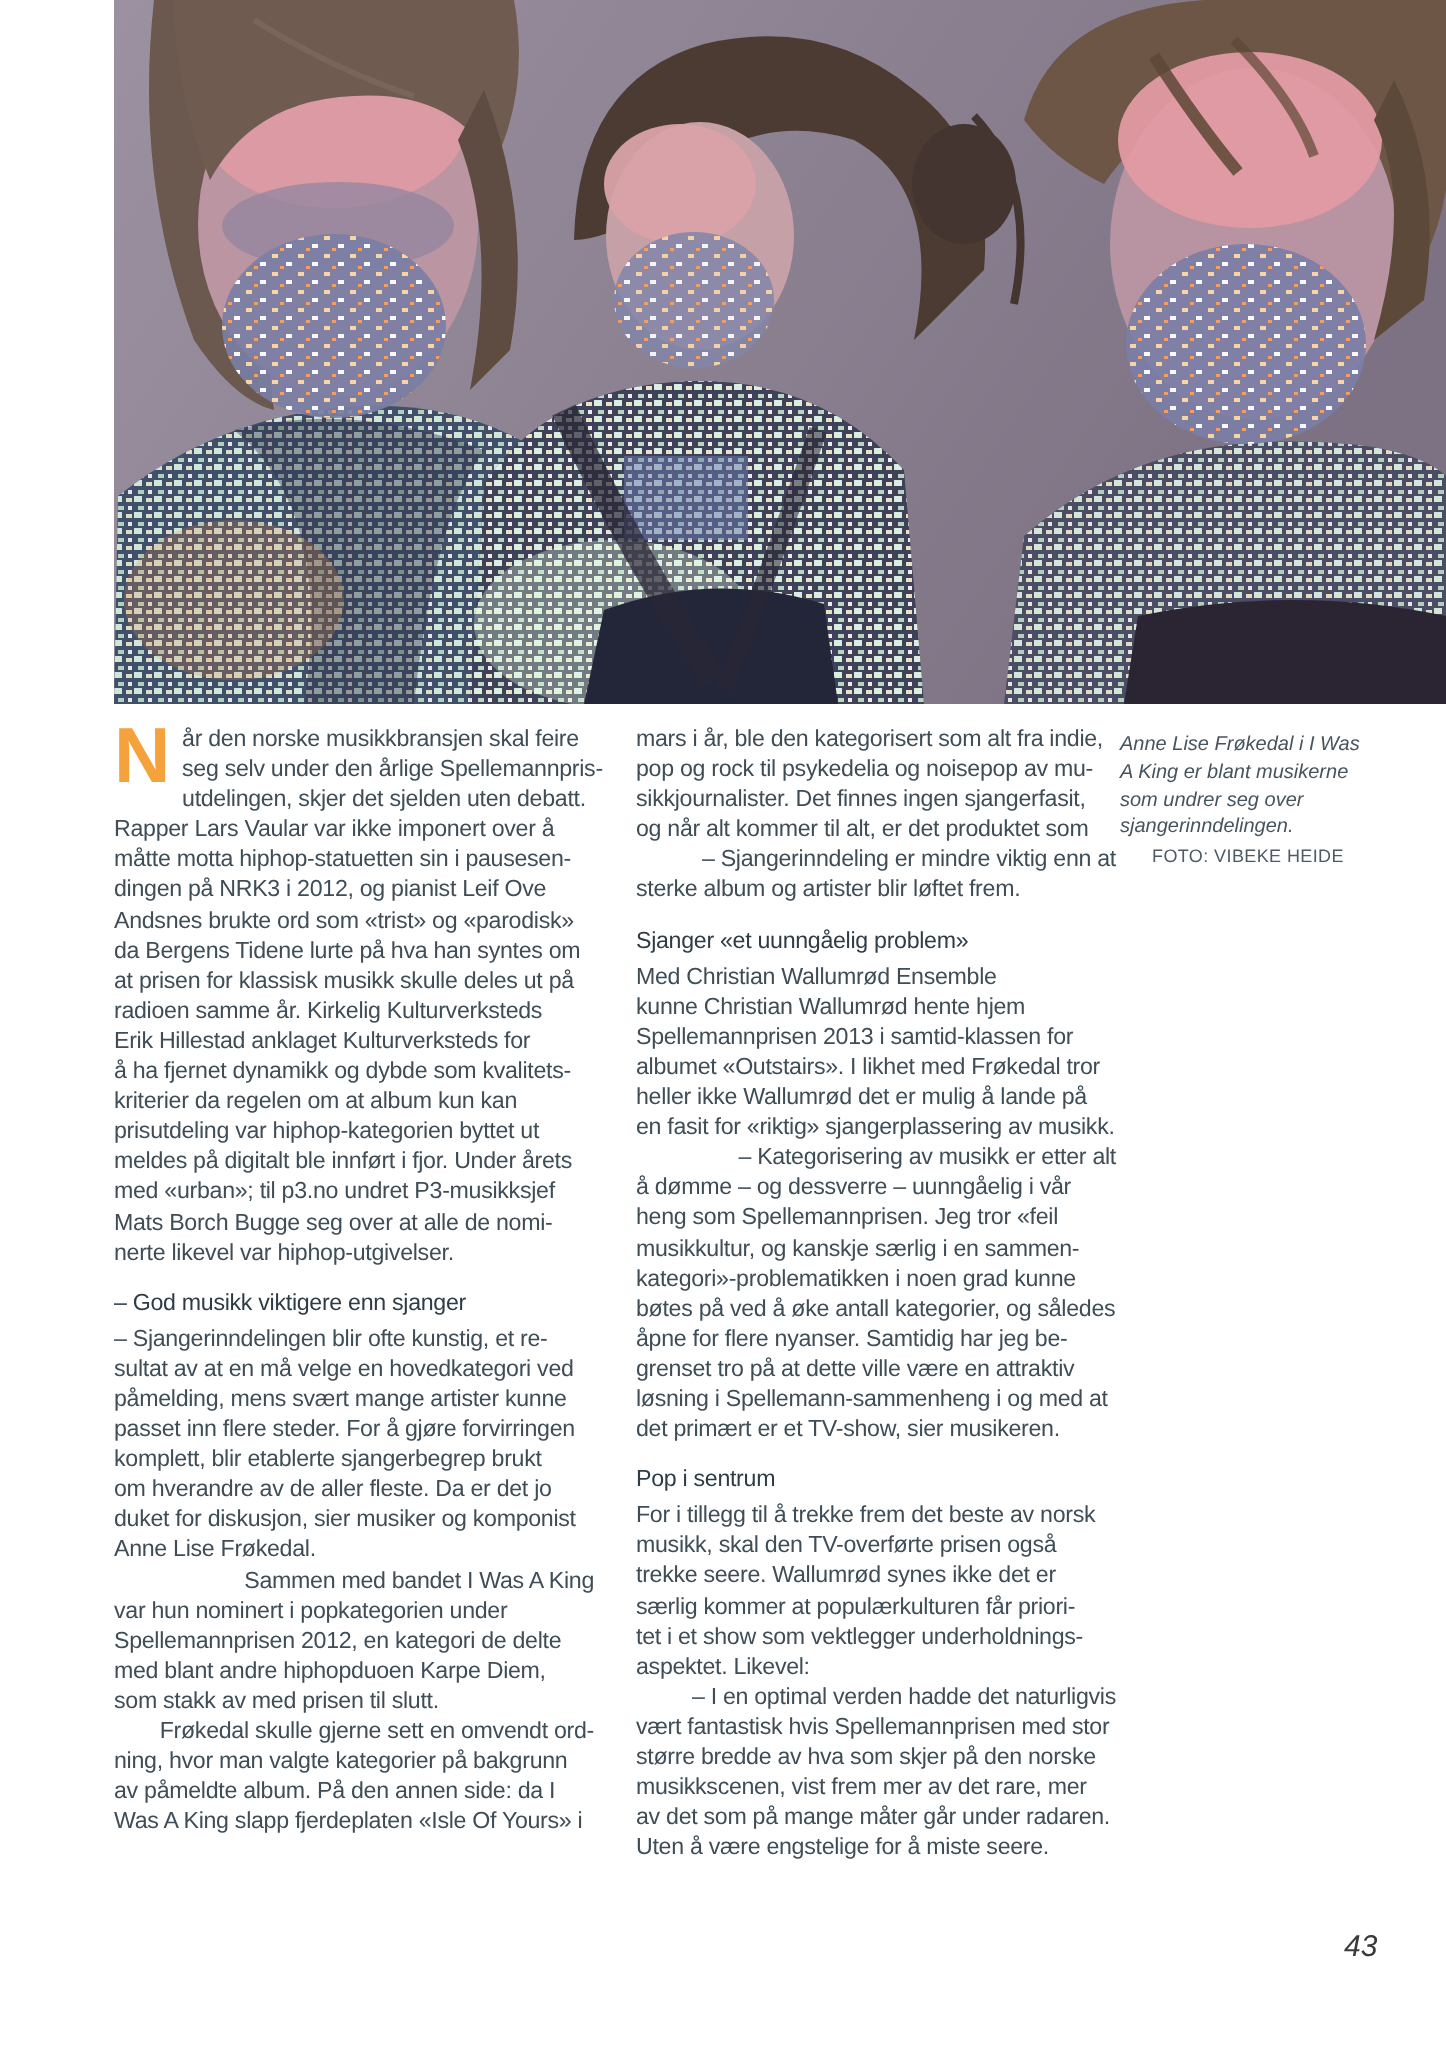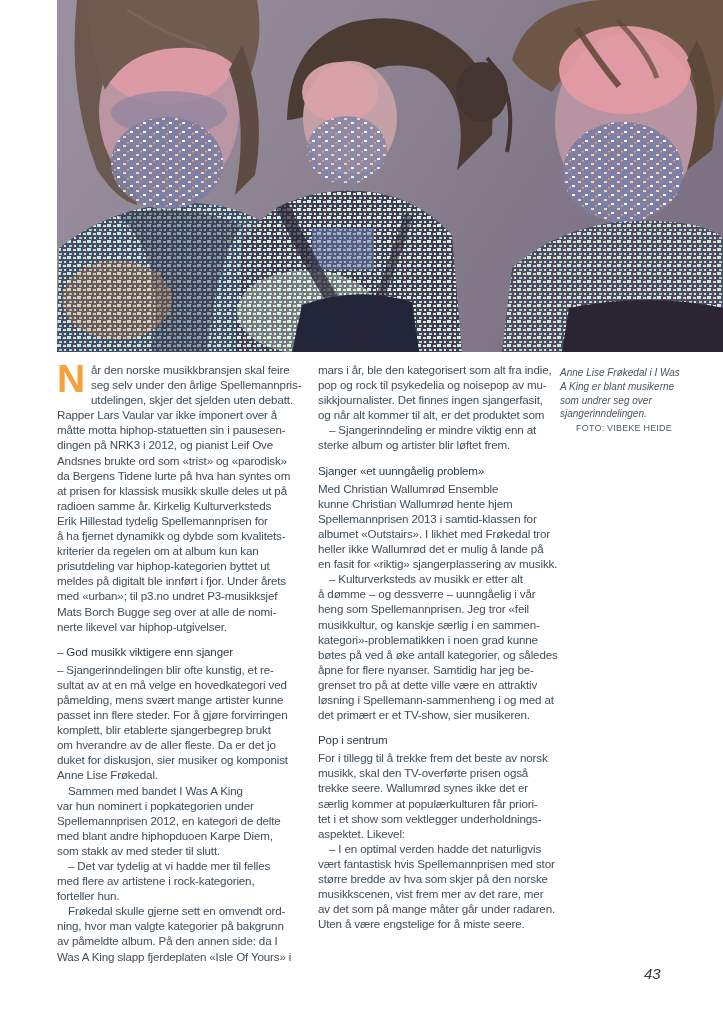--- a/index.html
+++ b/index.html
@@ -4,28 +4,28 @@
 <style>
   html,body{margin:0;padding:0;background:#ffffff;}
   .page{position:relative;width:723px;height:1023px;background:#ffffff;overflow:hidden;
         font-family:"Liberation Sans",sans-serif;}
   .photo{position:absolute;left:57px;top:0;width:666px;height:352px;overflow:hidden;}
   .photo svg{display:block;width:100%;height:100%;}
   .col{position:absolute;top:362px;width:240px;color:#3f4d57;font-size:11.6px;letter-spacing:-0.15px;}
   .col1{left:57px;}
   .col2{left:318px;}
   .line{height:15.1px;line-height:15.1px;white-space:nowrap;}
-  .line.indent{padding-left:11px;}
+  .line.indent{padding-left:11px;text-align:right;}
   .para{overflow:visible;}
   .heading{font-weight:normal;color:#2e3c46;height:15.1px;line-height:15.1px;margin:10px 0 3px;white-space:nowrap;}
   .dropcap{float:left;font-size:39px;line-height:29px;font-weight:bold;margin:2px 6px 0 0;}
   .caption{position:absolute;left:560px;top:366px;width:158px;color:#46545e;}
   .cap-line{font-style:italic;font-size:10px;line-height:13.8px;white-space:nowrap;}
   .credit{font-size:9px;line-height:13px;letter-spacing:0.2px;color:#4d5b64;margin-top:1px;padding-left:16px;}
-  .pagenum{position:absolute;left:644px;top:965px;font-size:15px;font-style:italic;color:#3a3a3a;}
+  .pagenum{position:absolute;left:672px;top:965px;font-size:15px;font-style:italic;color:#3a3a3a;}
 </style>
 </head>
 <body>
 
 <div class="page">
 
   <div class="photo">
     <svg viewBox="0 0 666 352" preserveAspectRatio="none">
       <defs>
         <linearGradient id="bgG" x1="0" y1="0" x2="1" y2="0.35">
@@ -119,21 +119,21 @@
         <div class="line">år den norske musikkbransjen skal feire</div>
         <div class="line">seg selv under den årlige Spellemannpris-</div>
         <div class="line">utdelingen, skjer det sjelden uten debatt.</div>
         <div class="line">Rapper Lars Vaular var ikke imponert over å</div>
         <div class="line">måtte motta hiphop-statuetten sin i pausesen-</div>
         <div class="line">dingen på NRK3 i 2012, og pianist Leif Ove</div>
         <div class="line">Andsnes brukte ord som «trist» og «parodisk»</div>
         <div class="line">da Bergens Tidene lurte på hva han syntes om</div>
         <div class="line">at prisen for klassisk musikk skulle deles ut på</div>
         <div class="line">radioen samme år. Kirkelig Kulturverksteds</div>
-        <div class="line">Erik Hillestad tydelig Spellemannprisen for</div>
+        <div class="line">Erik Hillestad anklaget Kulturverksteds for</div>
         <div class="line">å ha fjernet dynamikk og dybde som kvalitets-</div>
         <div class="line">kriterier da regelen om at album kun kan</div>
         <div class="line">prisutdeling var hiphop-kategorien byttet ut</div>
         <div class="line">meldes på digitalt ble innført i fjor. Under årets</div>
         <div class="line">med «urban»; til p3.no undret P3-musikksjef</div>
         <div class="line">Mats Borch Bugge seg over at alle de nomi-</div>
         <div class="line">nerte likevel var hiphop-utgivelser.</div>
       </div>
       <div class="heading">– God musikk viktigere enn sjanger</div>
       <div class="para">
@@ -144,26 +144,21 @@
         <div class="line">komplett, blir etablerte sjangerbegrep brukt</div>
         <div class="line">om hverandre av de aller fleste. Da er det jo</div>
         <div class="line">duket for diskusjon, sier musiker og komponist</div>
         <div class="line">Anne Lise Frøkedal.</div>
       </div>
       <div class="para">
         <div class="line indent">Sammen med bandet I Was A King</div>
         <div class="line">var hun nominert i popkategorien under</div>
         <div class="line">Spellemannprisen 2012, en kategori de delte</div>
         <div class="line">med blant andre hiphopduoen Karpe Diem,</div>
-        <div class="line">som stakk av med steder til slutt.</div>
-      </div>
-      <div class="para">
-        <div class="line indent">– Det var tydelig at vi hadde mer til felles</div>
-        <div class="line">med flere av artistene i rock-kategorien,</div>
-        <div class="line">forteller hun.</div>
+        <div class="line">som stakk av med prisen til slutt.</div>
       </div>
       <div class="para">
         <div class="line indent">Frøkedal skulle gjerne sett en omvendt ord-</div>
         <div class="line">ning, hvor man valgte kategorier på bakgrunn</div>
         <div class="line">av påmeldte album. På den annen side: da I</div>
         <div class="line">Was A King slapp fjerdeplaten «Isle Of Yours» i</div>
       </div>
     </div>
   <div class="col col2">
       <div class="para">
@@ -179,21 +174,21 @@
       <div class="heading">Sjanger «et uunngåelig problem»</div>
       <div class="para">
         <div class="line">Med Christian Wallumrød Ensemble</div>
         <div class="line">kunne Christian Wallumrød hente hjem</div>
         <div class="line">Spellemannprisen 2013 i samtid-klassen for</div>
         <div class="line">albumet «Outstairs». I likhet med Frøkedal tror</div>
         <div class="line">heller ikke Wallumrød det er mulig å lande på</div>
         <div class="line">en fasit for «riktig» sjangerplassering av musikk.</div>
       </div>
       <div class="para">
-        <div class="line indent">– Kulturverksteds av musikk er etter alt</div>
+        <div class="line indent">– Kategorisering av musikk er etter alt</div>
         <div class="line">å dømme – og dessverre – uunngåelig i vår</div>
         <div class="line">heng som Spellemannprisen. Jeg tror «feil</div>
         <div class="line">musikkultur, og kanskje særlig i en sammen-</div>
         <div class="line">kategori»-problematikken i noen grad kunne</div>
         <div class="line">bøtes på ved å øke antall kategorier, og således</div>
         <div class="line">åpne for flere nyanser. Samtidig har jeg be-</div>
         <div class="line">grenset tro på at dette ville være en attraktiv</div>
         <div class="line">løsning i Spellemann-sammenheng i og med at</div>
         <div class="line">det primært er et TV-show, sier musikeren.</div>
       </div>

